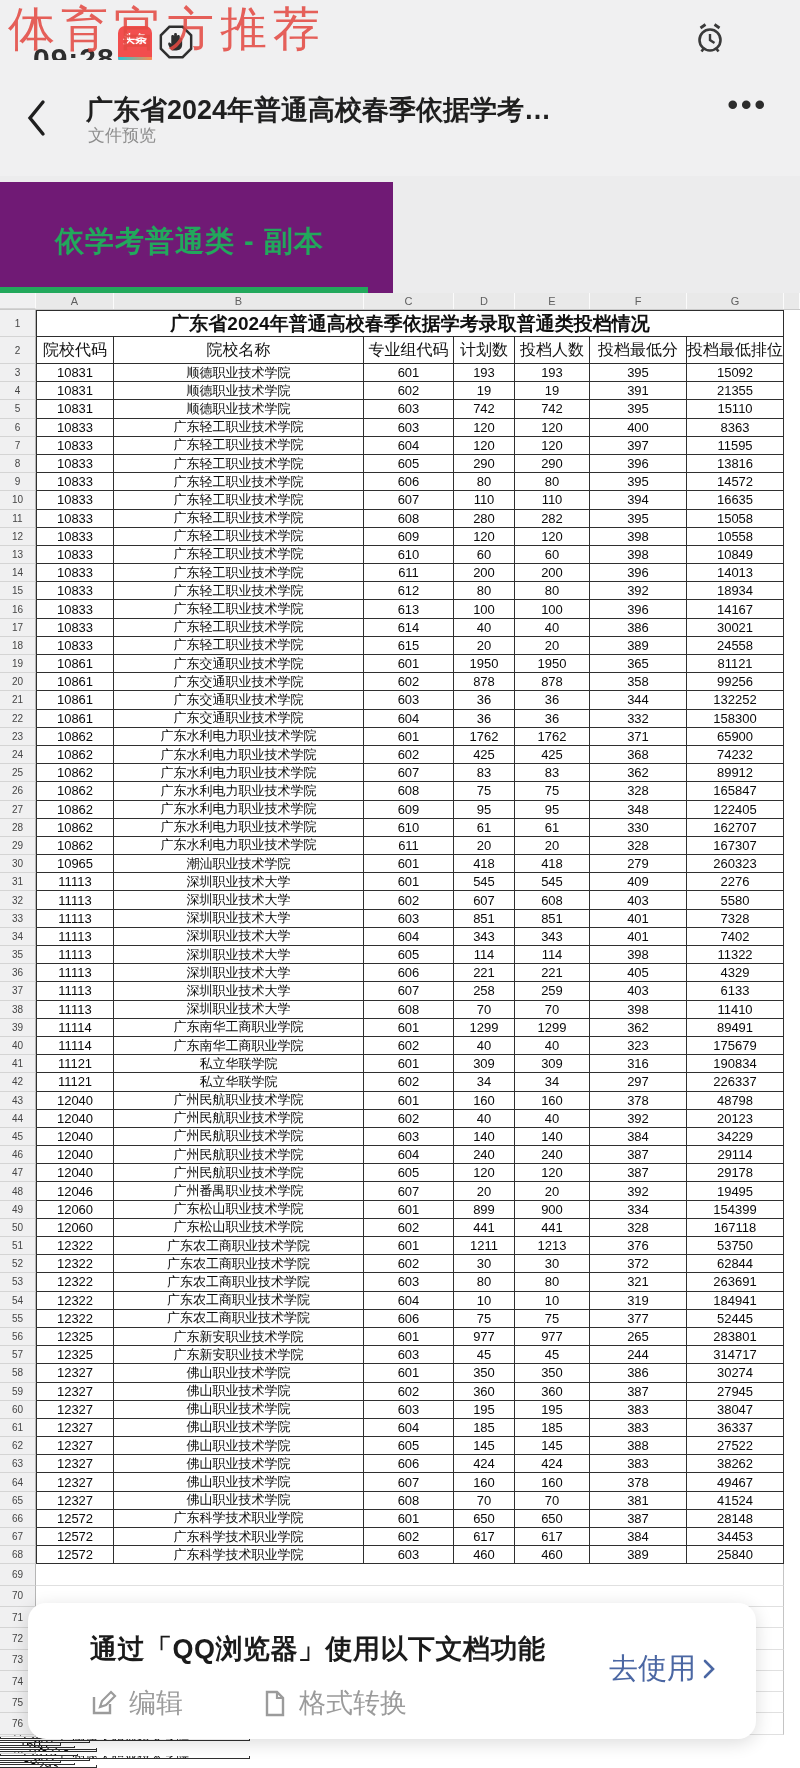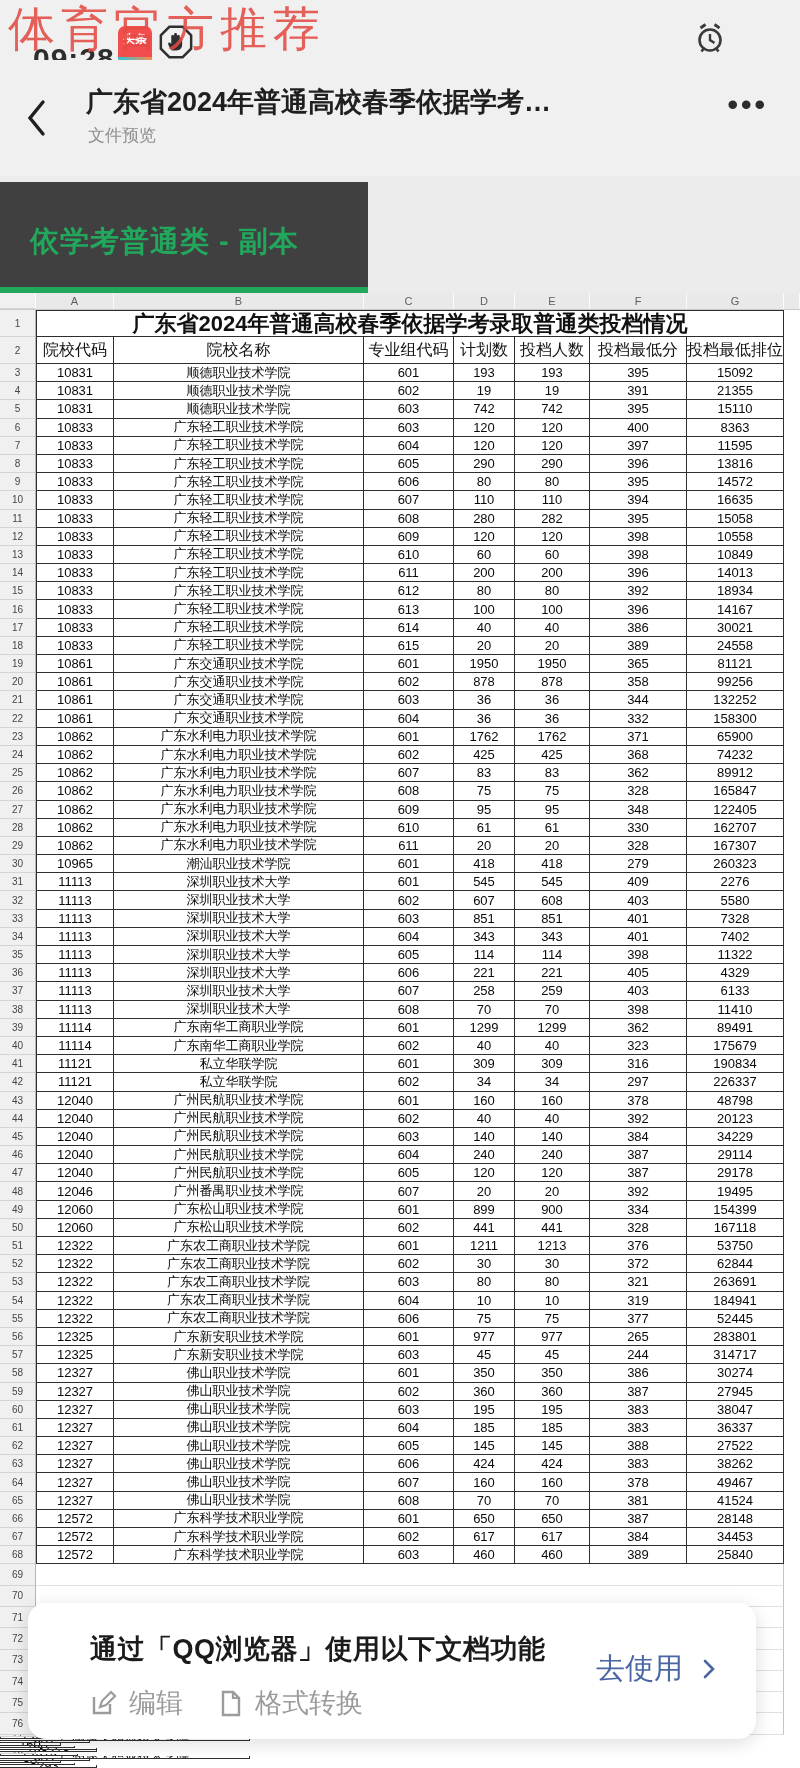--- a/index.html
+++ b/index.html
@@ -25,67 +25,67 @@
   .bat-tip{width:4px;height:11px;background:#3e3e3e;border-radius:0 2px 2px 0;}
   .bat-pct{font-size:29px;color:#2e2e2e;font-weight:400;margin-left:2px;}
 
   
   .watermark{position:absolute;left:8px;top:-2px;z-index:50;font-family:"Liberation Serif","DejaVu Serif",serif;
     font-size:47px;color:rgba(226,74,67,.88);letter-spacing:6px;white-space:nowrap;pointer-events:none;}
 
   
   .navbar{position:absolute;left:0;top:60px;width:800px;height:116px;background:#f0f0f1;}
   .back-btn{position:absolute;left:22px;top:36px;width:30px;height:44px;}
-  .nav-title{position:absolute;left:86px;top:24px;width:600px;font-size:27px;font-weight:600;color:#1f1f1f;
+  .nav-title{position:absolute;left:86px;top:32px;width:600px;font-size:27px;font-weight:600;color:#1f1f1f;
     white-space:nowrap;overflow:hidden;}
   .nav-sub{position:absolute;left:88px;top:64px;font-size:17px;color:#8d8d8d;}
   .more-btn{position:absolute;right:32px;top:28px;font-size:30px;font-weight:700;color:#2c2c2c;letter-spacing:3px;}
 
   
   .tabstrip{position:absolute;left:0;top:176px;width:800px;height:117px;background:#ececed;}
-  .sheettab{position:absolute;left:0;top:6px;width:368px;height:120px;background:#404040;display:flex;align-items:center;}
+  .sheettab{position:absolute;left:0;top:6px;width:368px;height:120px;background:#701a75;display:flex;align-items:center;padding-left:25px;}
   .sheettab span{margin-left:30px;font-size:29px;font-weight:600;color:#22a85c;letter-spacing:1px;}
   .tab-underline{position:absolute;left:0;top:111px;width:368px;height:6px;background:#22a85c;}
 
   
   .letters{position:absolute;left:0;top:293px;width:800px;height:17px;display:flex;background:#e9e9e9;
     border-bottom:1px solid #c9c9c9;box-sizing:border-box;}
   .letters .cell{display:flex;align-items:center;justify-content:center;font-size:11px;color:#5f5f5f;
     border-right:1px solid #fbfbfb;box-sizing:border-box;height:100%;}
 
   
   .sheet{position:absolute;left:0;top:310px;width:800px;}
   .row{display:flex;width:784px;}
   .cell{box-sizing:border-box;display:flex;align-items:center;justify-content:center;overflow:hidden;white-space:nowrap;}
   .gut{width:36px;background:#f0f0f1;border-right:1px solid #b5b5b5;border-bottom:1px solid #d4d4d4;
     font-size:10px;color:#454545;}
   .cw0{width:78px}.cw1{width:250px}.cw2{width:90px}.cw3{width:61px}.cw4{width:75px}.cw5{width:97px}.cw6{width:97px}
   .fillw{width:16px;background:#e9e9e9;}
   .r-title{height:27px;}
-  .r-title .merged{width:748px;font-size:22px;font-weight:600;color:#111;
+  .r-title .merged{width:748px;font-size:19px;font-weight:600;color:#111;
     border:1px solid #2d2d2d;border-left:1px solid #2d2d2d;}
   .r-head{height:27px;}
   .r-head .cell:not(.gut){font-size:16px;font-weight:400;color:#111;
     border-right:1px solid #2d2d2d;border-bottom:1px solid #2d2d2d;}
   .r-head .cw0{border-left:1px solid #2d2d2d;}
   .r-data,.r-bottom{height:18.2px;}
   .r-bottom{height:17.5px;flex-direction:column;}
   .r-data .cell:not(.gut),.r-bottom .cell:not(.gut){font-size:13px;color:#0a0a0a;
     border-right:1px solid #2f2f2f;border-bottom:1px solid #2f2f2f;}
   .r-data .cw0,.r-bottom .cw0{border-left:1px solid #2f2f2f;}
   .r-empty{height:21.3px;justify-content:flex-end;}
   .efill{width:748px;border-bottom:1px solid #e0e0e0;border-right:1px solid #c4c4c4;box-sizing:border-box;}
 
   
   .fcard{position:absolute;left:28px;top:1603px;width:728px;height:136px;background:#fff;border-radius:18px;
     z-index:30;box-shadow:0 4px 18px rgba(0,0,0,.14);}
   .f-title{position:absolute;left:62px;top:28px;font-size:27px;font-weight:600;color:#1b1b1b;letter-spacing:.5px;}
-  .f-action{position:absolute;right:40px;top:46px;display:flex;align-items:center;gap:19px;
+  .f-action{position:absolute;right:40px;top:46px;display:flex;align-items:center;gap:6px;
     font-size:29px;color:#4b67a3;font-weight:500;}
-  .f-items{position:absolute;left:62px;top:82px;display:flex;align-items:flex-end;gap:36px;font-family:Liberation Serif, serif;}
+  .f-items{position:absolute;left:62px;top:82px;display:flex;align-items:flex-end;gap:80px;font-family:Liberation Serif, serif;}
   .f-item{display:flex;align-items:center;gap:12px;font-size:27px;color:#9b9b9b;}
 
   svg{display:block;}
 </style>
 </head>
 <body>
 
 <div class="page">
 
   <div class="statusbar">

